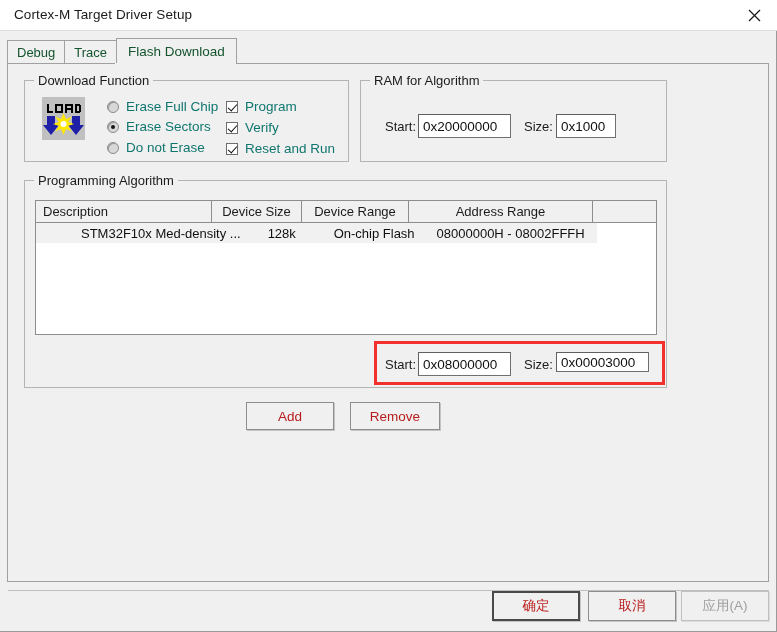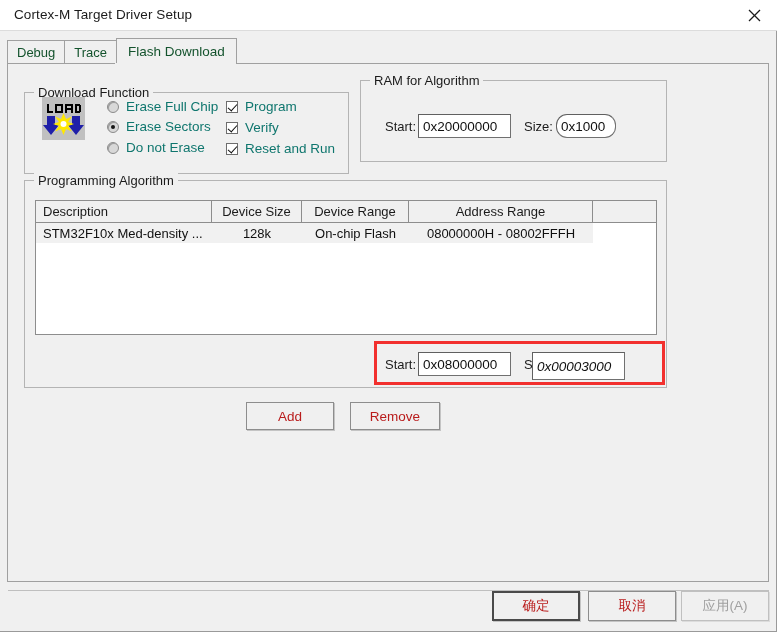--- a/index.html
+++ b/index.html
@@ -88,21 +88,21 @@
   }
   .group > .legend {
     position: absolute;
     top: -8px; left: 9px;
     padding: 0 4px;
     background: #f0f0f0;
     font-size: 13px; color: #1b1b1b;
     white-space: nowrap;
   }
 
-  #grp-download { left: 24px; top: 80px; width: 325px; height: 82px; margin-top: 12px; }
+  #grp-download { left: 24px; top: 80px; width: 325px; height: 82px; }
   #grp-ram      { left: 360px; top: 80px; width: 307px; height: 82px; }
   #grp-algo     { left: 24px; top: 180px; width: 643px; height: 208px; }
 
   
   .load-icon {
     position: absolute; left: 42px; top: 97px;
     width: 43px; height: 43px;
     background: #c0c0c0;
   }
   .load-icon svg { display: block; }
@@ -327,51 +327,51 @@
   </div>
 
   <div class="group" id="grp-ram">
     <div class="legend">RAM for Algorithm</div>
   </div>
   <div class="fieldlabel" style="left:385px; top:119px;">Start:</div>
   <div class="textbox" style="left:418px; top:114px; width:93px; height:24px;">
     <span>0x20000000</span>
   </div>
   <div class="fieldlabel" style="left:524px; top:119px;">Size:</div>
-  <div class="textbox" style="left:556px; top:114px; width:60px; height:24px;border-radius:11px;">
+  <div class="textbox" style="left:556px; top:114px; width:60px; height:24px;">
     <span>0x1000</span>
   </div>
 
   <div class="group" id="grp-algo">
     <div class="legend">Programming Algorithm</div>
   </div>
 
   <div class="tablewrap">
     <div class="thead">
       <div class="th left" style="width:176px;">Description</div>
       <div class="th" style="width:90px;">Device Size</div>
       <div class="th" style="width:107px;">Device Range</div>
       <div class="th" style="width:184px;">Address Range</div>
       <div class="th" style="width:63px;"></div>
     </div>
     <div class="trow">
-      <div class="td left" style="width:176px;">STM32F10x Med-density ...</div>
+      <div class="td left" style="width:176px;margin-left:38px;">STM32F10x Med-density ...</div>
       <div class="td" style="width:90px;">128k</div>
       <div class="td" style="width:107px;">On-chip Flash</div>
       <div class="td" style="width:184px;">08000000H - 08002FFFH</div>
       <div class="td blank" style="width:63px;"></div>
     </div>
   </div>
 
   <div class="fieldlabel" style="left:385px; top:357px;">Start:</div>
   <div class="textbox" style="left:418px; top:352px; width:93px; height:24px;">
     <span>0x08000000</span>
   </div>
   <div class="fieldlabel" style="left:524px; top:357px;">Size:</div>
-  <div class="textbox" style="left:532px; top:352px; width:93px; height:28px;font-style:italic;">
+  <div class="textbox" style="left:556px; top:352px; width:93px; height:20px;">
     <span>0x00003000</span>
   </div>
   <div class="redbox"></div>
 
   <div class="btn" id="btn-add">
     <span>Add</span>
   </div>
   <div class="btn" id="btn-remove">
     <span>Remove</span>
   </div>

